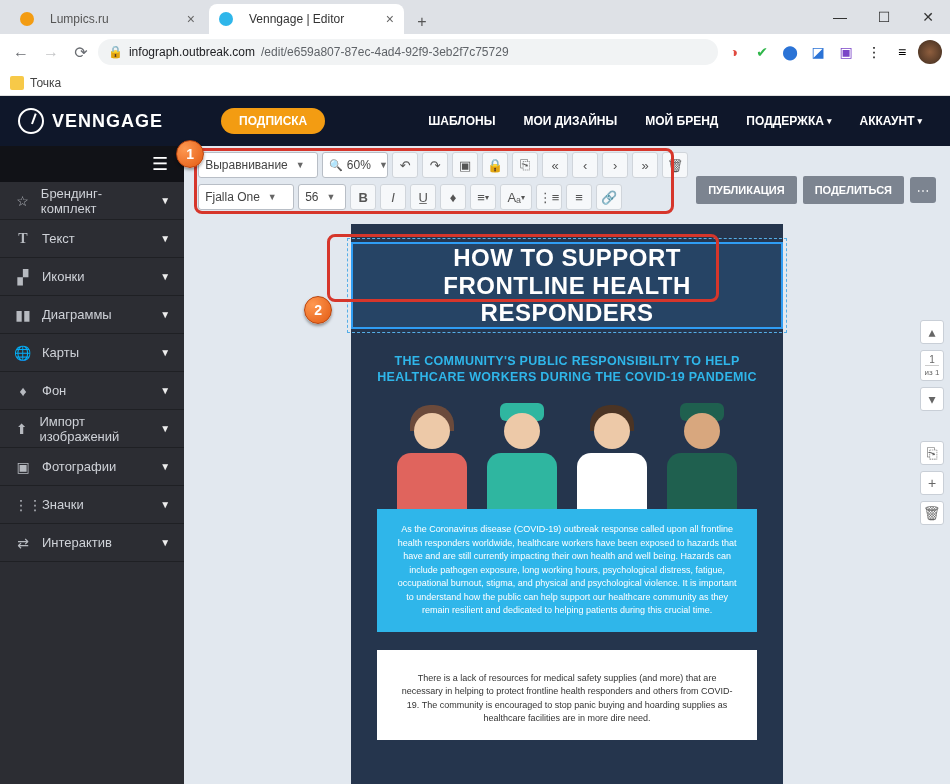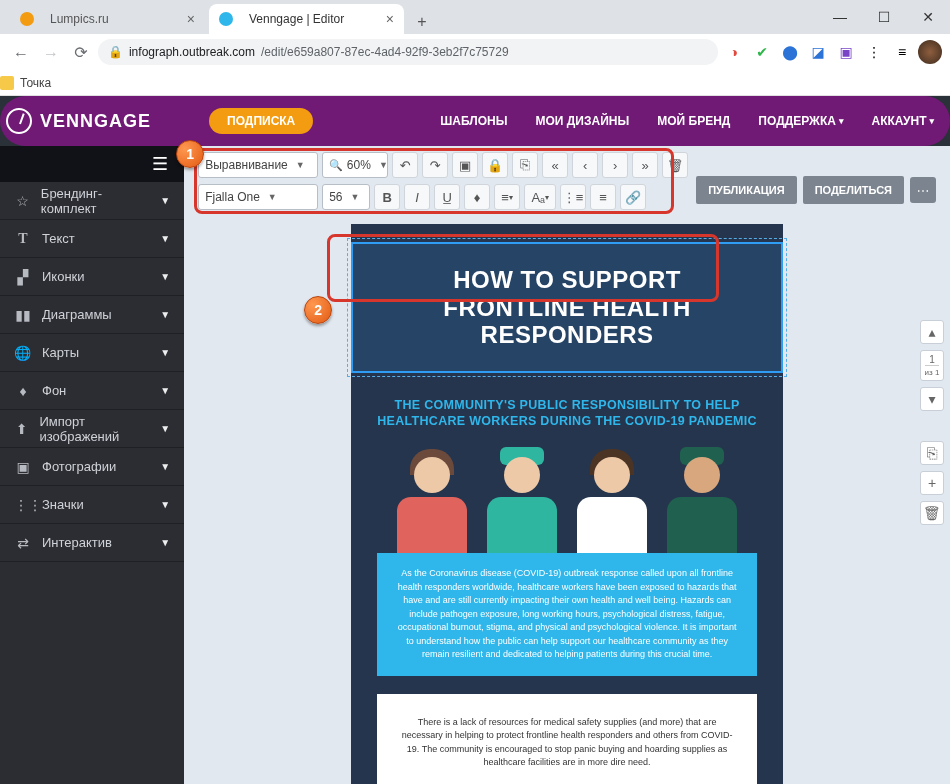--- a/index.html
+++ b/index.html
@@ -15,24 +15,24 @@
   .winctrl { margin-left:auto; display:flex; height:34px; }
   .winctrl div { width:44px; display:flex; align-items:center; justify-content:center; color:#333; font-size:14px; }
   
   .addr { height:36px; background:#fff; display:flex; align-items:center; padding:0 8px; gap:4px; }
   .navbtn { width:26px; height:26px; display:flex; align-items:center; justify-content:center; color:#6b6e73; font-size:16px; border-radius:50%; }
   .url { flex:1; height:26px; background:#f1f3f4; border-radius:13px; display:flex; align-items:center; padding:0 10px; font-size:12px; color:#5f6368; gap:6px; }
   .url .domain { color:#202124; }
   .exticon { width:24px; height:24px; display:flex; align-items:center; justify-content:center; font-size:14px; }
   .avatar { width:24px; height:24px; border-radius:50%; background:radial-gradient(circle,#8e5e3e,#3d2b1e); }
   
-  .bookmarks { height:26px; background:#fff; border-bottom:1px solid #e1e1e1; display:flex; align-items:center; gap:6px; font-size:12px; color:#444; }
+  .bookmarks { height:26px; background:#fff; border-bottom:1px solid #e1e1e1; display:flex; align-items:center; padding-left:10px; gap:6px; font-size:12px; color:#444; }
   .bkm { width:14px; height:14px; background:#f7c948; border-radius:2px; }
   
-  .bluenav { height:50px; background:#701a75; display:flex; align-items:center; padding:0 6px; color:#fff; font-weight:bold; gap:8px;border-radius:25px; }
+  .bluenav { height:50px; background:#0f172a; display:flex; align-items:center; padding:0 18px; color:#fff; font-weight:bold; gap:8px; }
   .brand { display:flex; align-items:center; gap:8px; font-size:18px; letter-spacing:1px; }
   .brand-icon { width:26px; height:26px; border:2px solid #fff; border-radius:50%; position:relative; }
   .brand-icon::after { content:''; position:absolute; left:11px; top:3px; width:2px; height:11px; background:#fff; transform-origin:bottom; transform:rotate(20deg);}
   .pill { background:#f39c12; color:#fff; border-radius:16px; padding:6px 18px; font-size:12px; margin-left:50px; }
   .navlink { font-size:12px; padding:0 10px; display:flex; align-items:center; gap:3px; }
   
   .main { display:flex; height:640px; }
   .sidebar { width:214px; background:#2c2d33; color:#cfd2d8; display:flex; flex-direction:column; }
   .hamwrap { height:36px; display:flex; align-items:center; justify-content:flex-end; padding-right:16px; background:#111217; }
   .ham { color:#fff; font-size:18px; }
@@ -46,21 +46,21 @@
   .tbar-inner { display:flex; flex-direction:column; gap:6px; }
   .tbrow { display:flex; gap:4px; align-items:center; }
   .sel { height:26px; background:#fff; border:1px solid #b8bec6; border-radius:3px; display:flex; align-items:center; padding:0 6px; font-size:12px; color:#444; gap:4px; }
   .sel .arrow { font-size:9px; color:#666; margin-left:4px; }
   .tbtn { width:26px; height:26px; border:1px solid #d0d5db; border-radius:3px; background:#f6f8fa; display:flex; align-items:center; justify-content:center; font-size:13px; color:#555; }
   .rightbtns { margin-left:auto; display:flex; gap:6px; align-items:center;margin-top:24px; }
   .actbtn { height:28px; background:#7c8490; color:#fff; font-size:11px; font-weight:bold; padding:0 12px; border-radius:2px; display:flex; align-items:center; }
   
   .canvaswrap { flex:1; overflow:hidden; display:flex; justify-content:center; padding-top:4px; position:relative; }
   .canvasbg { width:432px; background:#25354d; color:#fff; font-family:'Arial Narrow',Arial; display:flex; flex-direction:column; align-items:center; }
-  .headline { border:2px solid #2f9df4; background:rgba(47,157,244,0.15); padding:22px 10px; margin-top:18px; text-align:center; font-weight:bold; font-size:24px; letter-spacing:0.5px; line-height:1.15; color:#fff; position:relative; }
+  .headline { border:2px solid #2f9df4; background:rgba(47,157,244,0.15); padding:0 10px; margin-top:18px; text-align:center; font-weight:bold; font-size:24px; letter-spacing:0.5px; line-height:1.15; color:#fff; position:relative; }
   .headline::after { content:''; position:absolute; left:-6px; right:-6px; top:-6px; bottom:-6px; border:1px dashed #55aee8; pointer-events:none; }
   .sub { color:#2fb6ea; font-size:12.5px; font-weight:bold; text-align:center; margin-top:24px; line-height:1.3; letter-spacing:0.3px; }
   .people { display:flex; gap:4px; margin-top:14px; }
   .person { width:86px; height:110px; border-radius:4px 4px 0 0; position:relative; overflow:hidden; }
   .head { width:36px; height:36px; background:#edc9a8; border-radius:50%; position:absolute; left:25px; top:14px; }
   .hair { position:absolute; width:44px; height:26px; border-radius:20px 20px 0 0; left:21px; top:6px; }
   .body { position:absolute; bottom:0; left:8px; width:70px; height:56px; border-radius:14px 14px 0 0; }
   .bluecard { background:#2fb6ea; width:380px; padding:14px 18px; font-size:9px; text-align:center; line-height:1.5; margin-top:0; }
   .whitebox { background:#fff; color:#25354d; width:380px; margin-top:18px; padding:14px 20px; }
   .whitebox h3 { font-size:16px; text-align:center; font-weight:bold; letter-spacing:0.3px; }
@@ -216,21 +216,21 @@
           <div class="tbtn">▣</div>
           <div class="tbtn">🔒</div>
           <div class="tbtn">⎘</div>
           <div class="tbtn">«</div>
           <div class="tbtn">‹</div>
           <div class="tbtn">›</div>
           <div class="tbtn">»</div>
           <div class="tbtn">🗑</div>
         </div>
         <div class="tbrow">
-          <div class="sel" style="width:120px">
+          <div class="sel" style="width:96px">
               <span>Fjalla One</span>
               <span class="arrow">▼</span>
             </div>
           <div class="sel" style="width:48px">
               <span>56</span>
               <span class="arrow">▼</span>
             </div>
           <div class="tbtn" style="font-weight:bold">B</div>
           <div class="tbtn" style="font-style:italic">I</div>
           <div class="tbtn">U̲</div>

